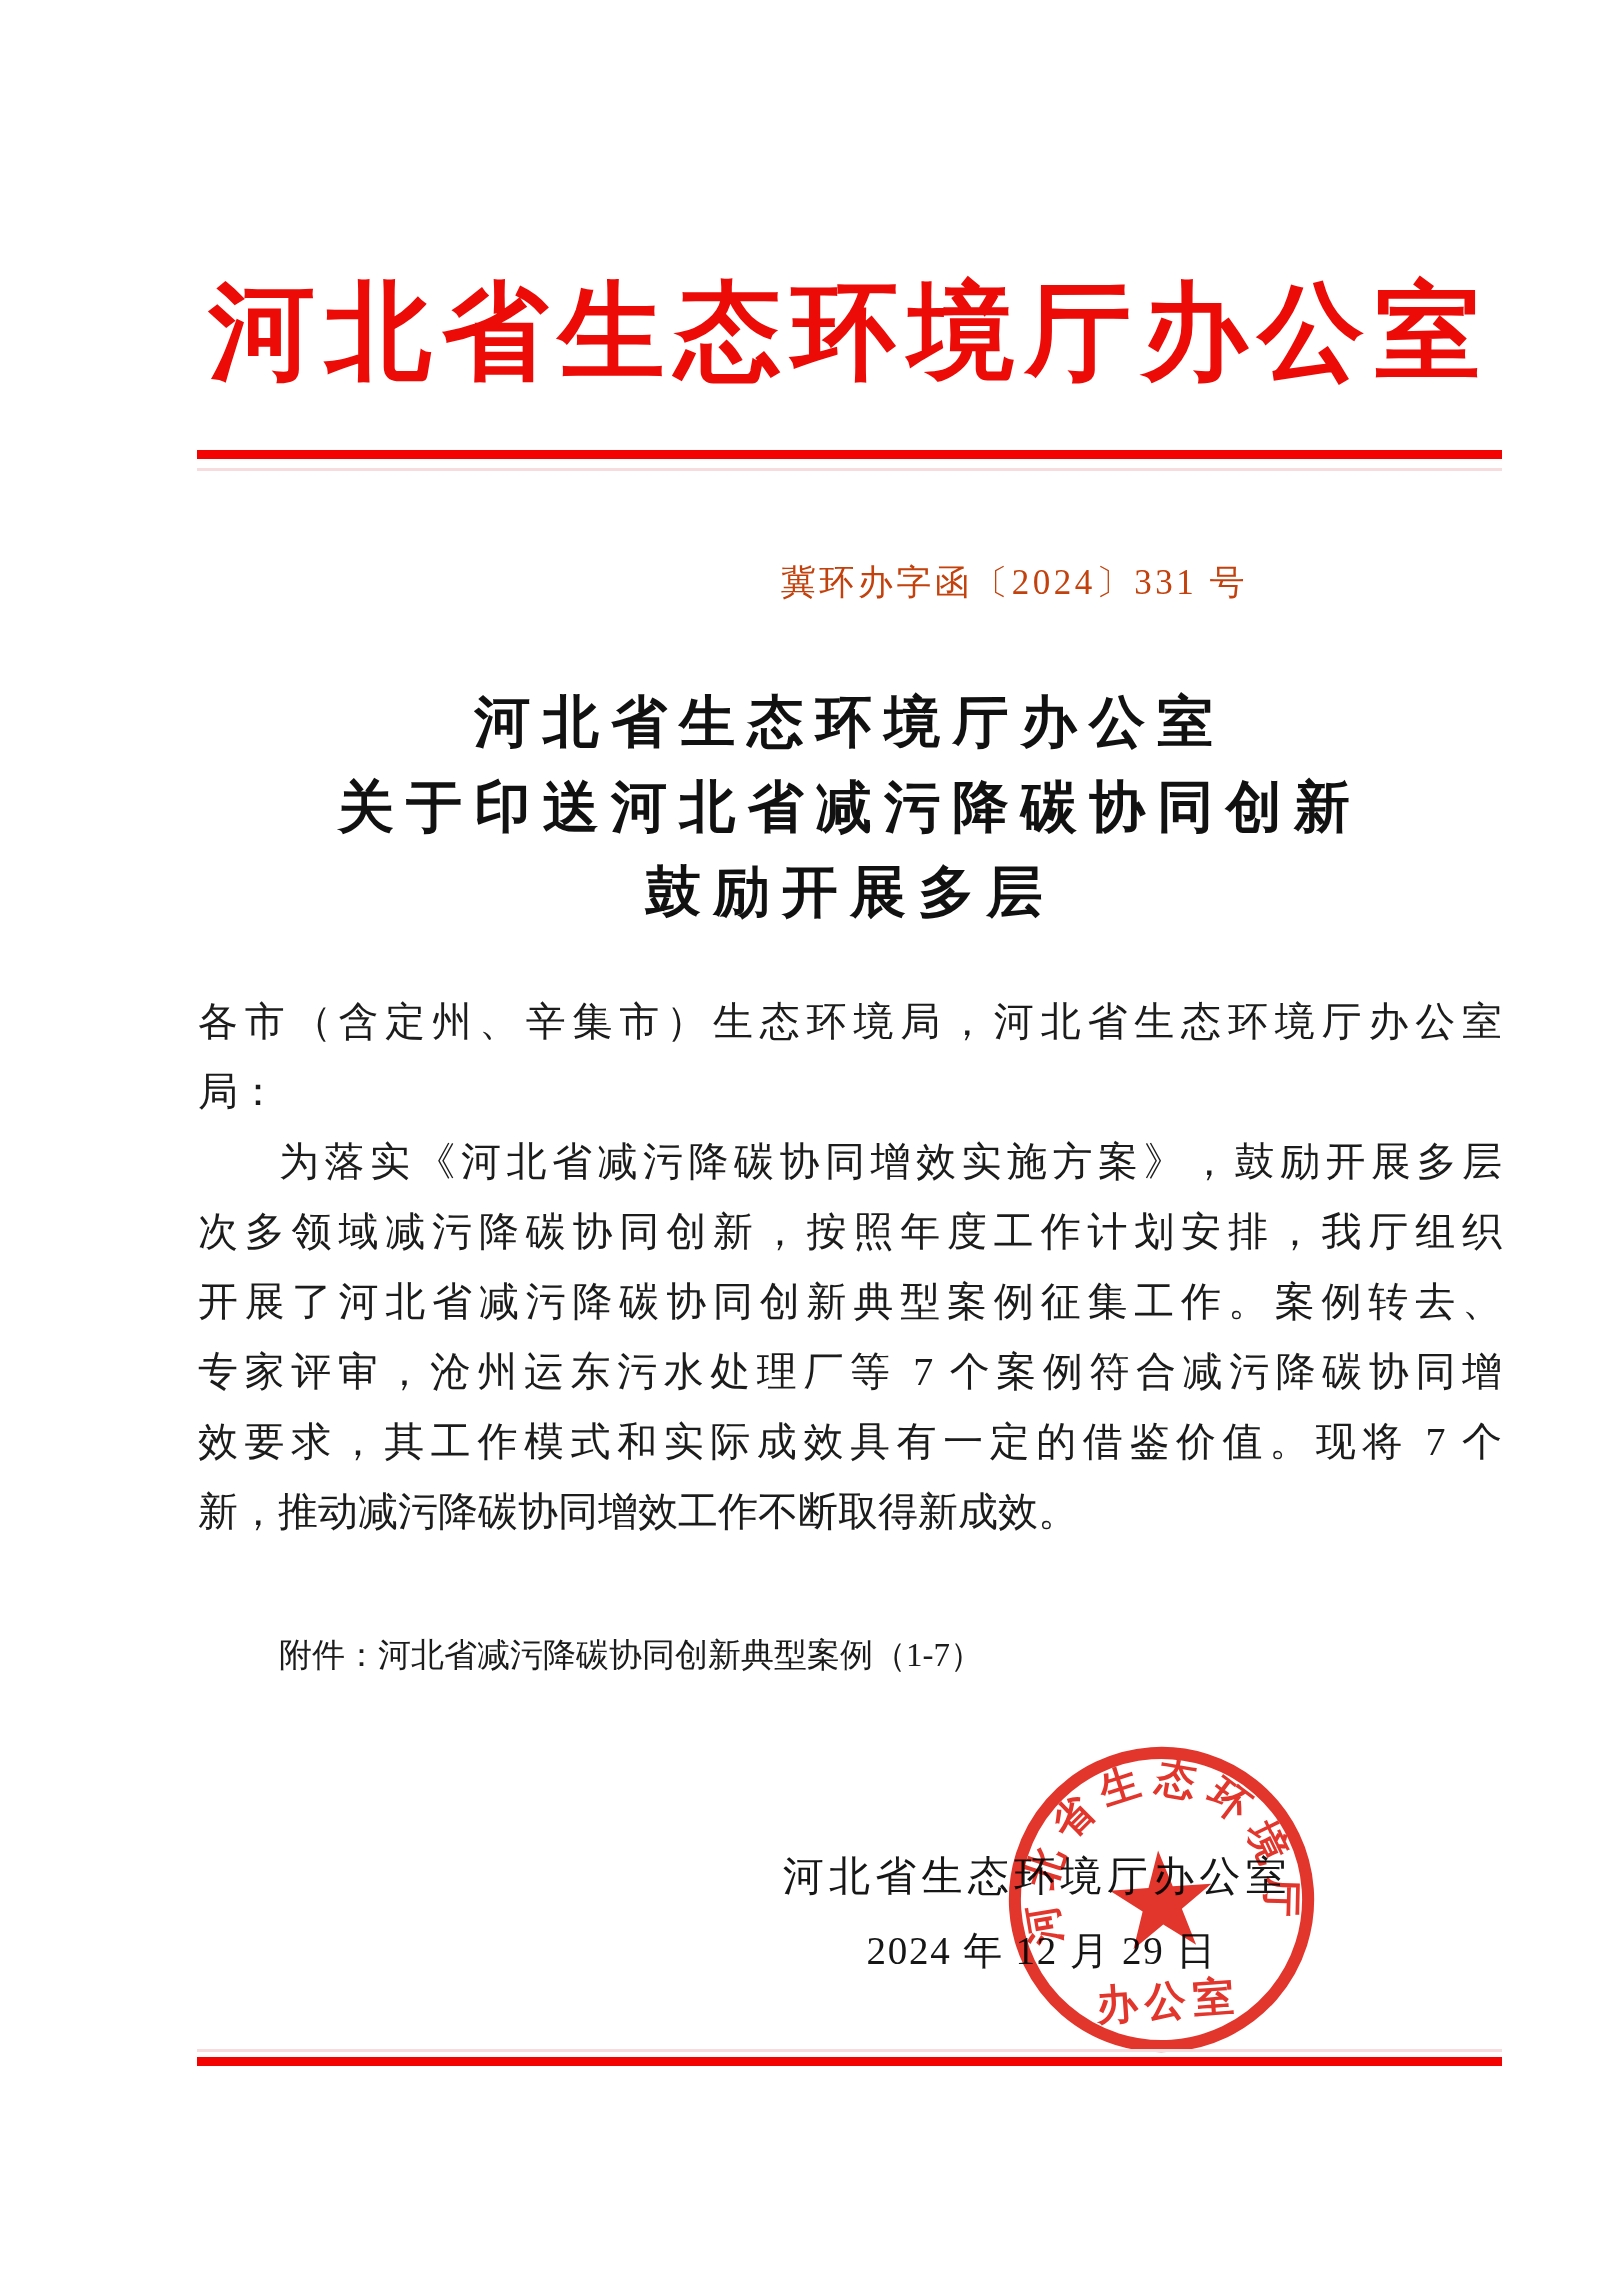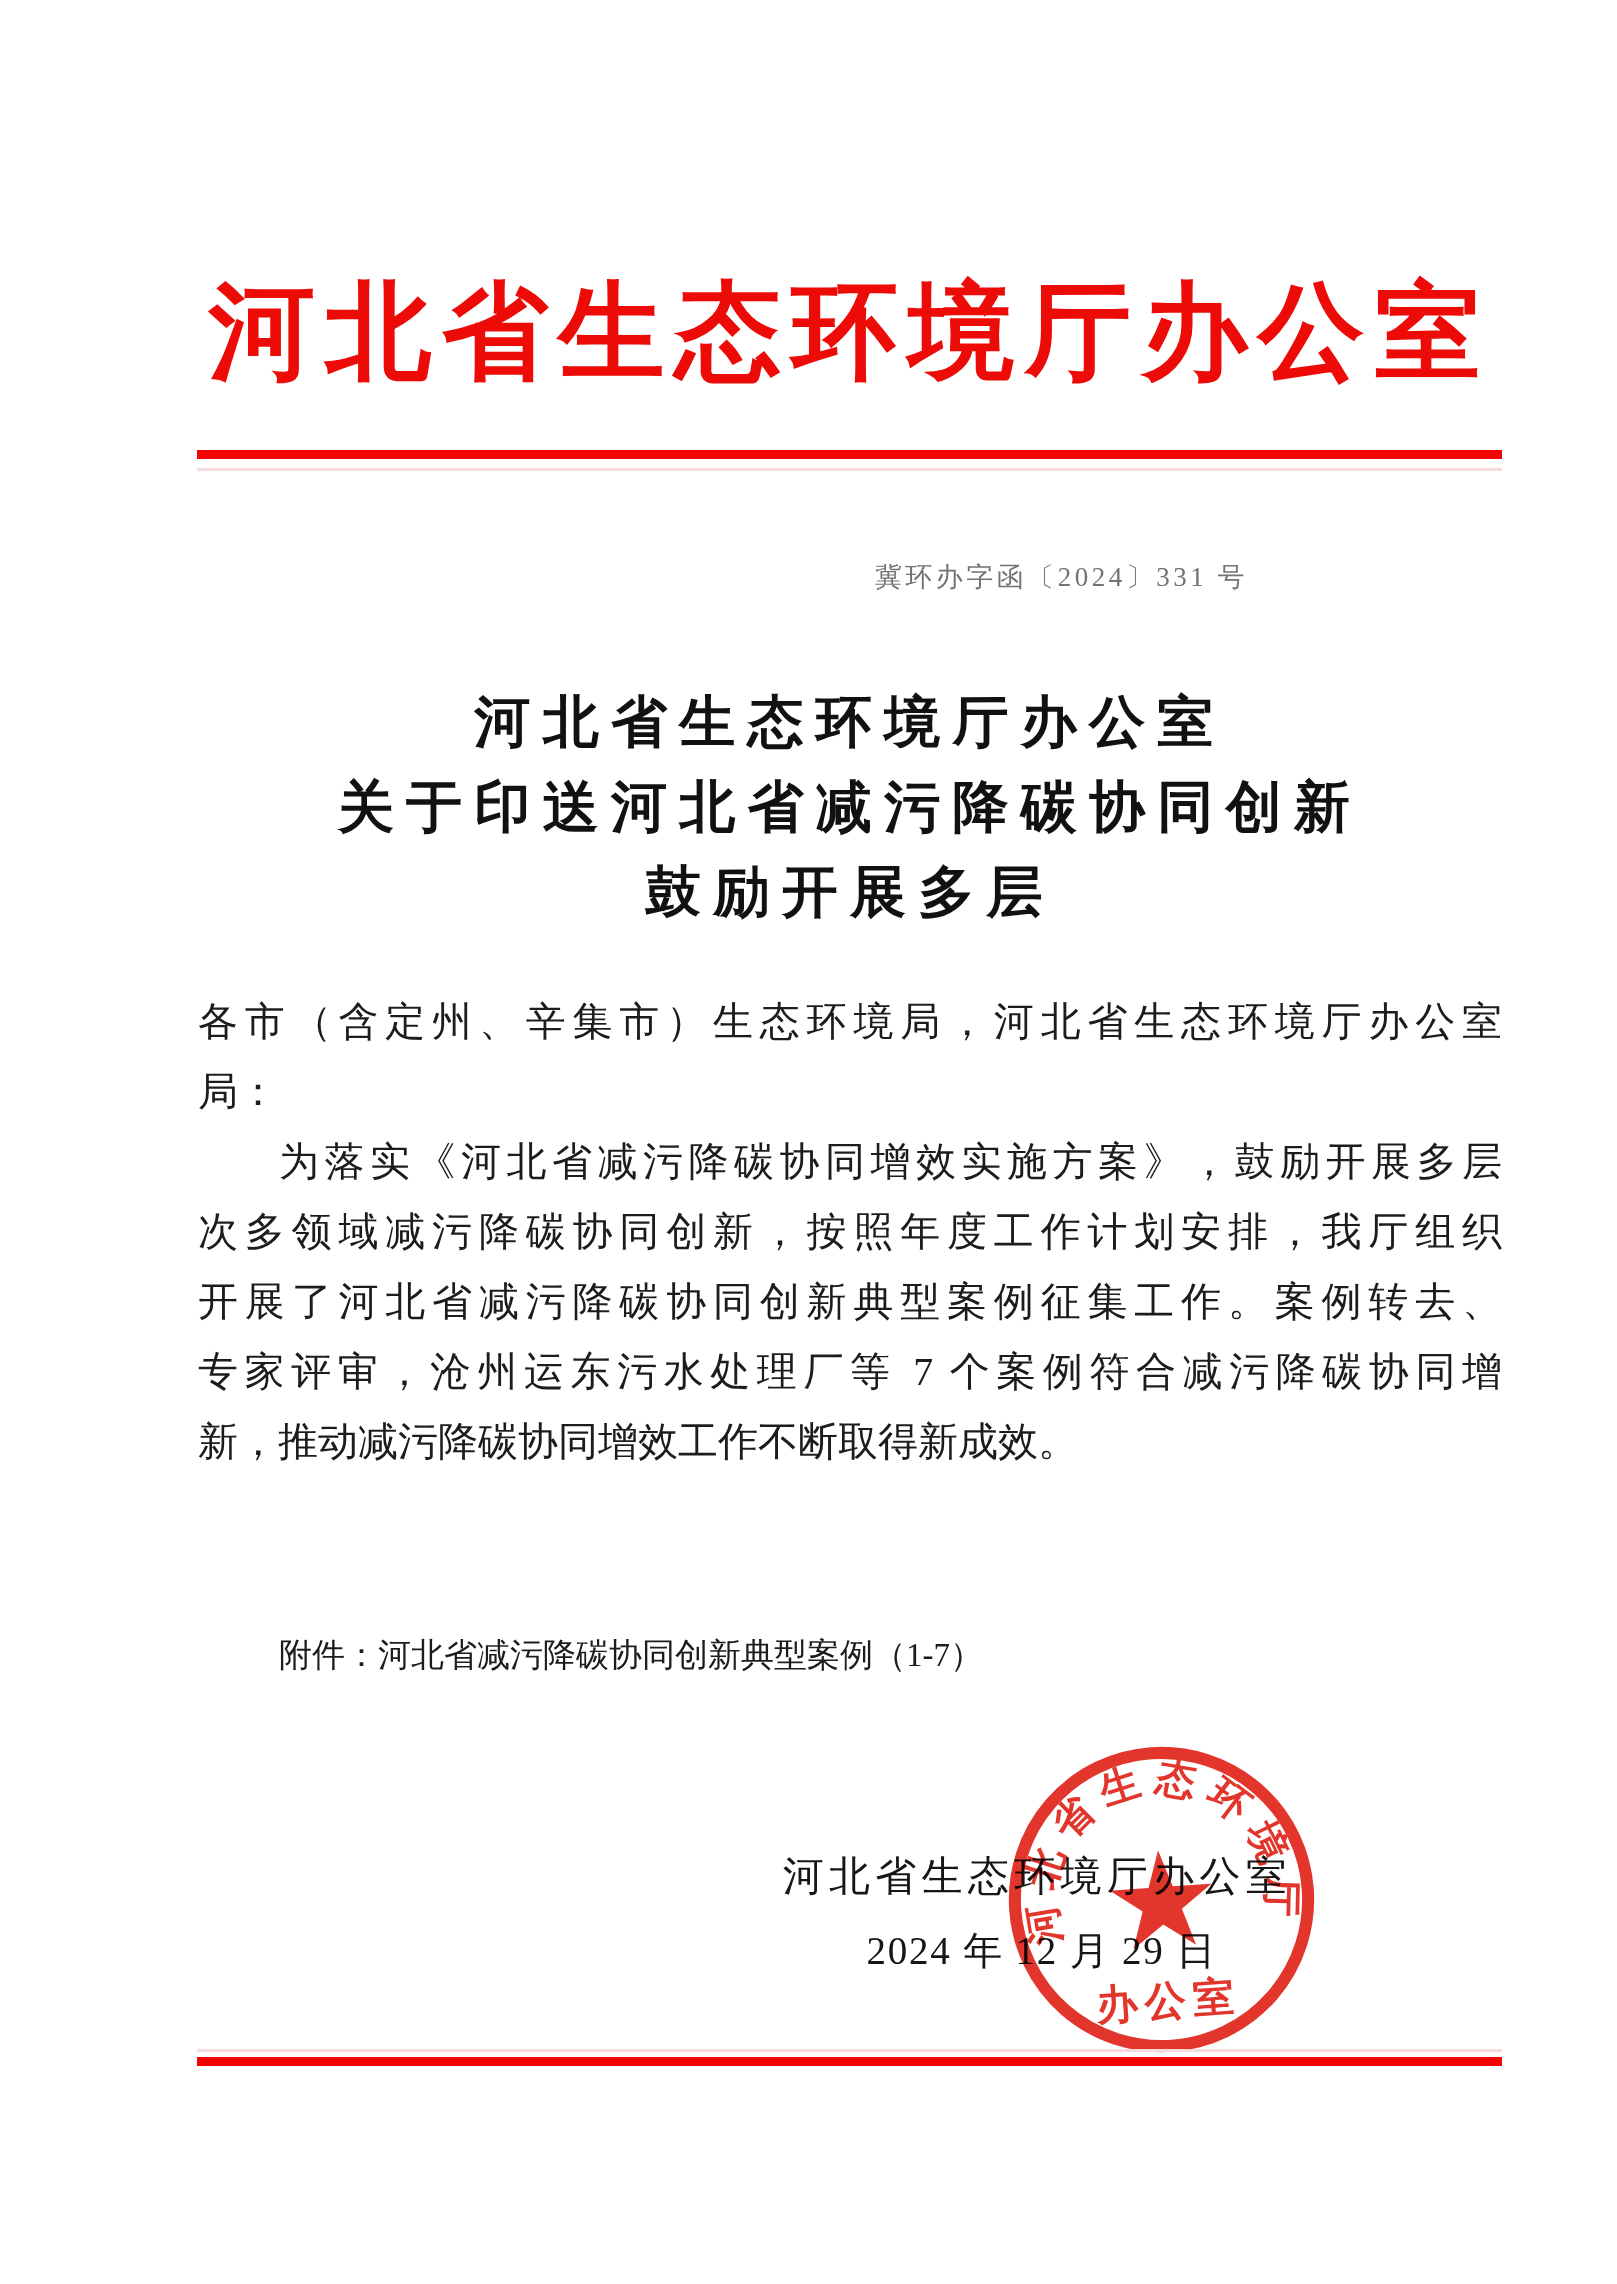--- a/index.html
+++ b/index.html
@@ -45,22 +45,22 @@
   .rule-top    { top: 450px; }
   .rule-top-f  { top: 468px; }
   .rule-bot-f  { top: 2049px; }
   .rule-bot    { top: 2057px; }
 
   
   .doc-number {
     position: absolute;
     top: 559px;
     right: 411px;
-    font-size: 27px;
-    color: #737373;
+    font-size: 35px;
+    color: #c2410c;
     letter-spacing: 3.5px;
     white-space: nowrap;
   }
 
   
   .doc-title {
     position: absolute;
     top: 680px;
     left: 0;
     width: 100%;
@@ -155,20 +155,21 @@
     <div>鼓励开展多层</div>
   </div>
 
   <div class="body-block">
     <div class="line fill">各市（含定州、辛集市）生态环境局，河北省生态环境厅办公室</div>
     <div class="line">局：</div>
     <div class="line fill indent">为落实《河北省减污降碳协同增效实施方案》，鼓励开展多层</div>
     <div class="line fill">次多领域减污降碳协同创新，按照年度工作计划安排，我厅组织</div>
     <div class="line fill">开展了河北省减污降碳协同创新典型案例征集工作。案例转去、</div>
     <div class="line fill">专家评审，沧州运东污水处理厂等 7 个案例符合减污降碳协同增</div>
+    <div class="line fill">效要求，其工作模式和实际成效具有一定的借鉴价值。现将 7 个</div>
     <div class="line">新，推动减污降碳协同增效工作不断取得新成效。</div>
   </div>
 
   <div class="attachment">附件：河北省减污降碳协同创新典型案例（1-7）</div>
 
   <div class="sign-org">河北省生态环境厅办公室</div>
   <div class="sign-date">2024 年 12 月 29 日</div>
 
   <svg class="seal" viewBox="0 0 400 400">
     <circle cx="200" cy="200" r="170" fill="none" stroke="#e02319" stroke-width="14"></circle>

